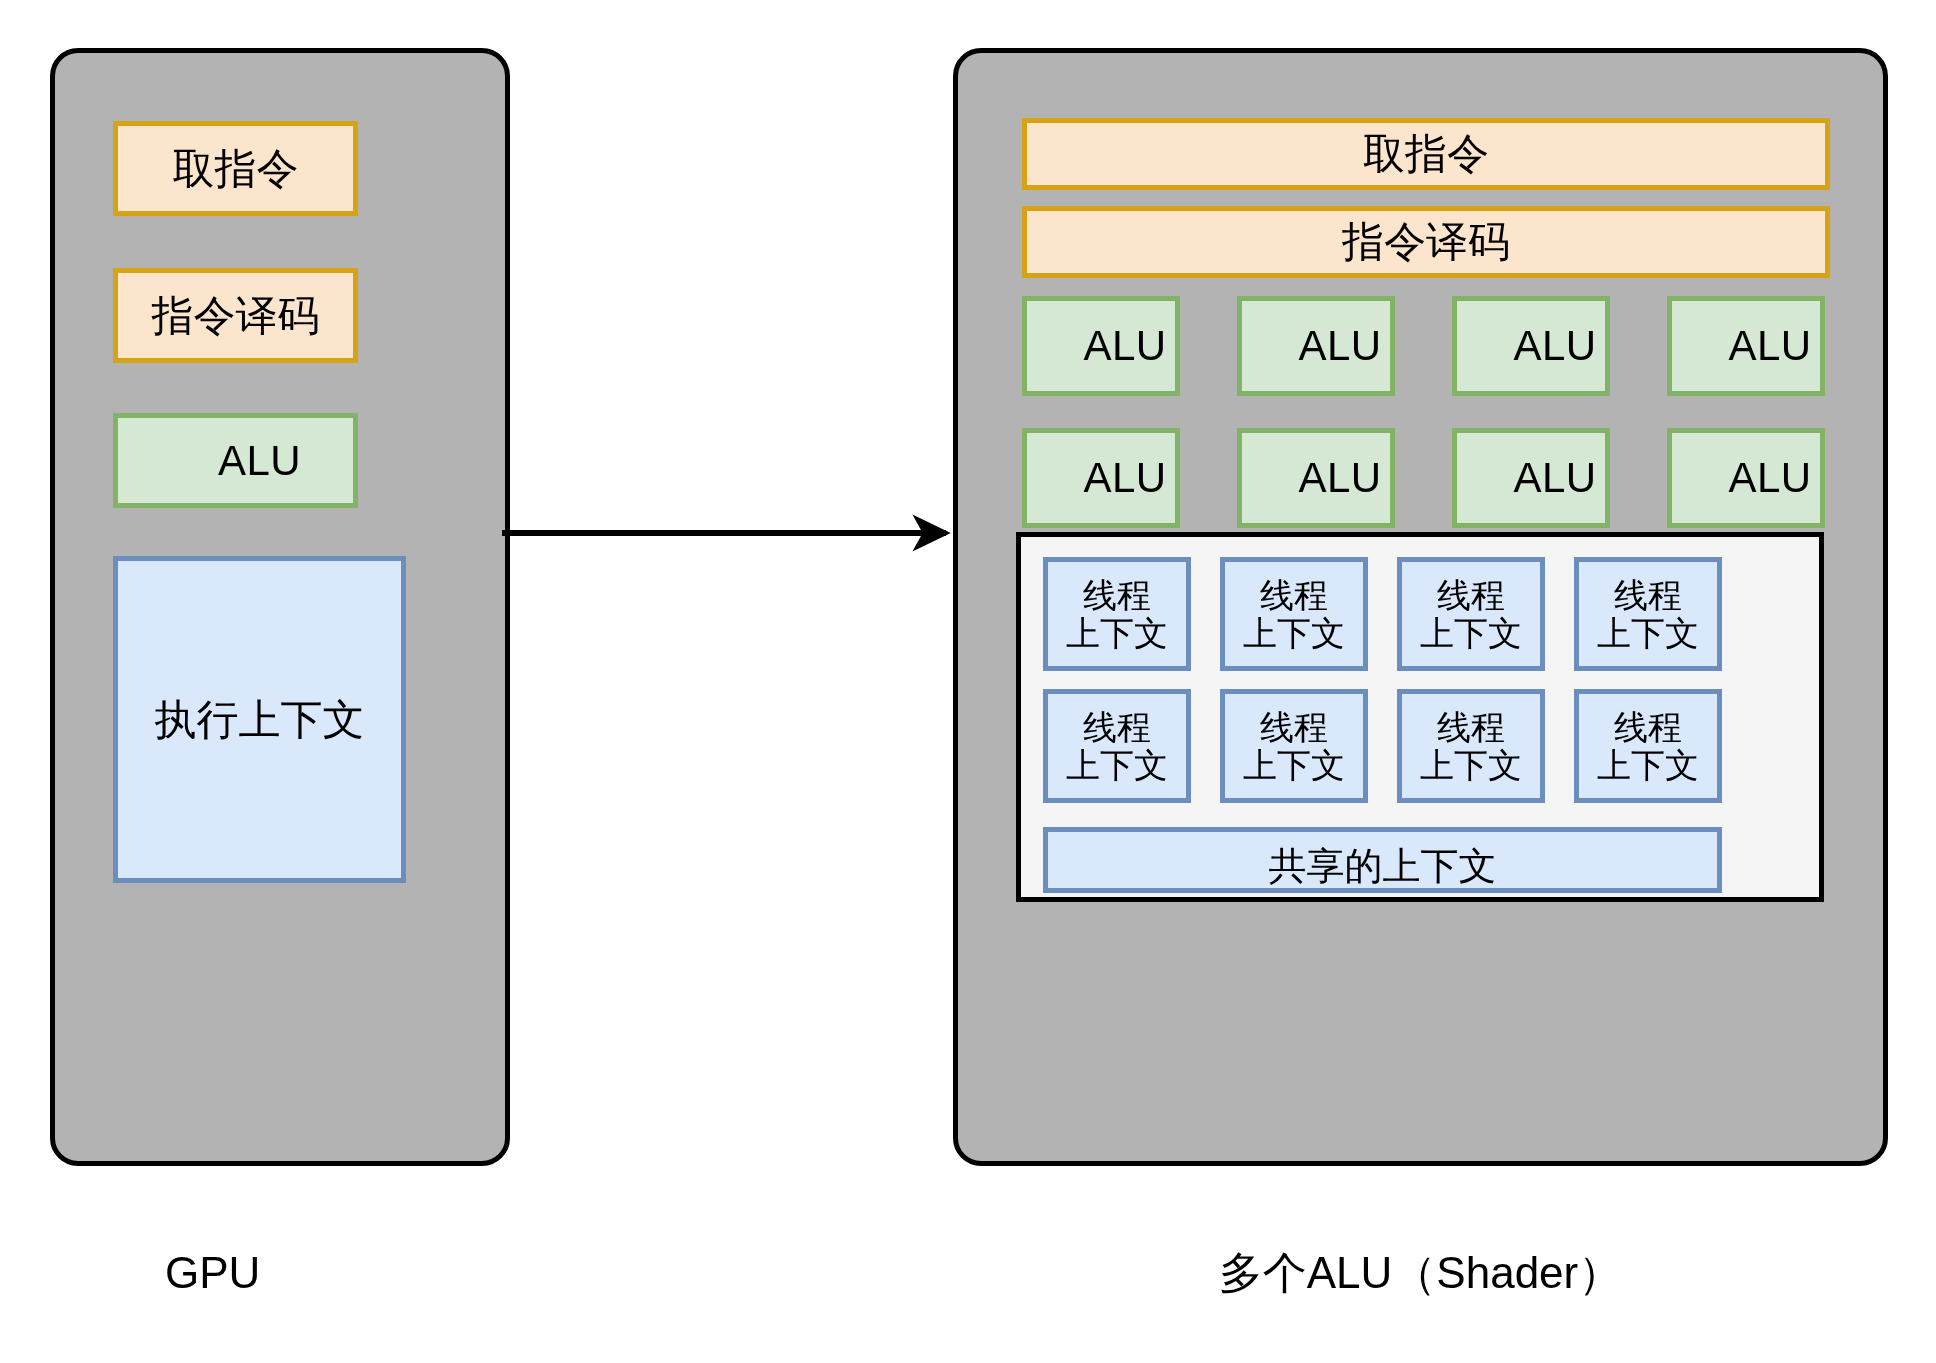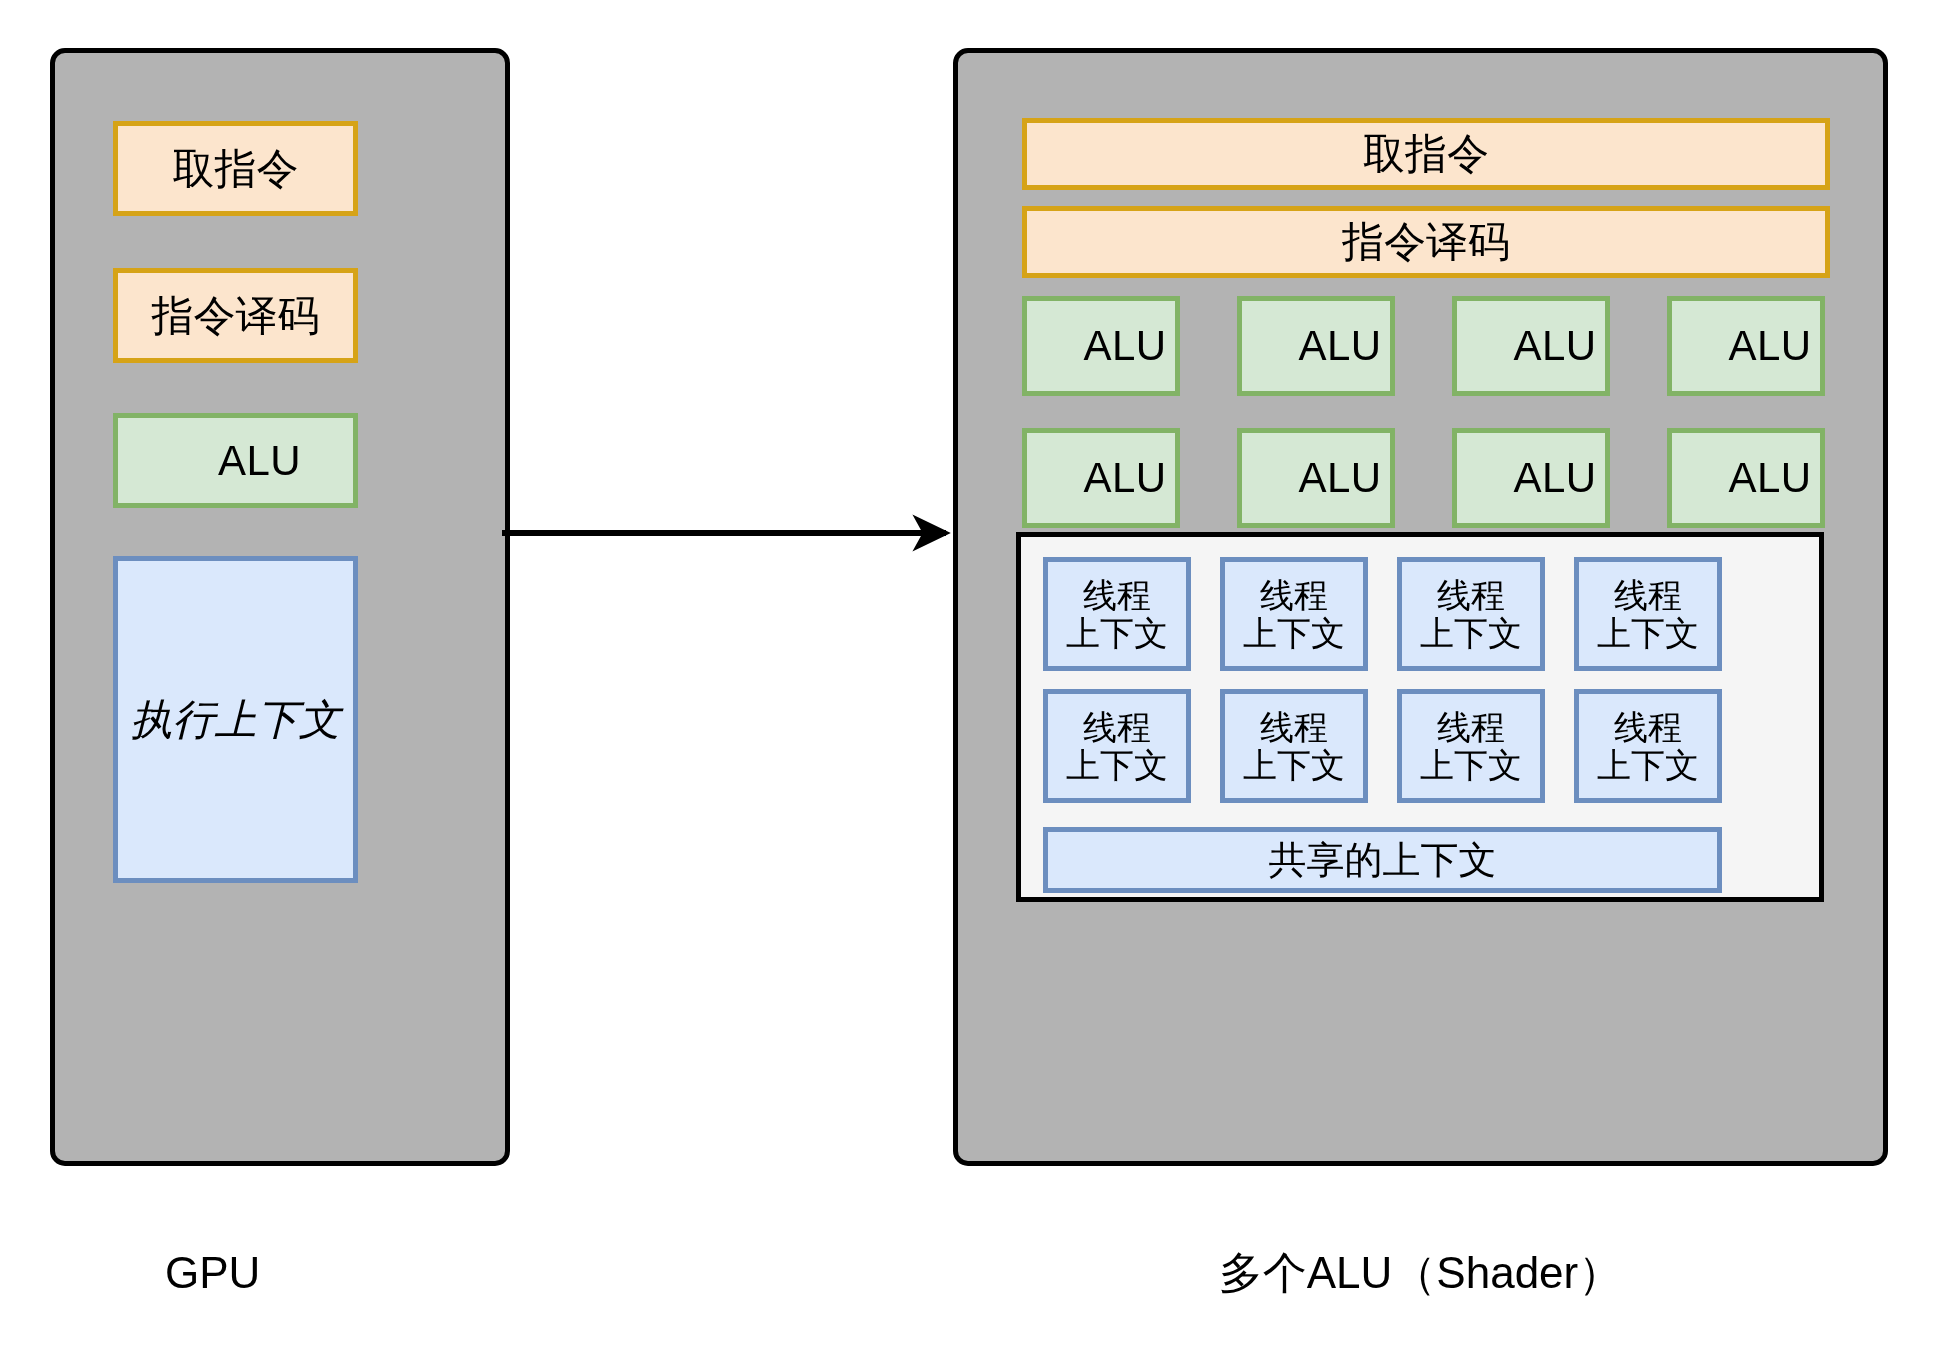--- a/index.html
+++ b/index.html
@@ -18,21 +18,21 @@
   .canvas {
     position: absolute;
     inset: 0;
   }
 
   
   .panel {
     position: absolute;
     background: #b3b3b3;
     border: 5px solid #000000;
-    border-radius: 15px;
+    border-radius: 28px;
     box-sizing: border-box;
   }
 
   
   .blk {
     position: absolute;
     box-sizing: border-box;
     display: flex;
     align-items: center;
     justify-content: center;
@@ -104,21 +104,21 @@
     </div>
 
     <div class="blk blk-orange lbl-cn-40" style="left:58px; top:215px; width:245px; height:95px;">
       <span>指令译码</span>
     </div>
 
     <div class="blk blk-green lbl-en-40" style="left:58px; top:360px; width:245px; height:95px;">
       <span>ALU</span>
     </div>
 
-    <div class="blk blk-blue lbl-cn-40" style="left:58px; top:503px; width:245px; height:327px;font-style:italic;">
+    <div class="blk blk-blue lbl-cn-40" style="left:58px; top:503px; width:293px; height:327px;">
       <span>执行上下文</span>
     </div>
 
   </div>
 
   <svg id="arrow-svg" viewBox="0 0 470 80">
     <defs>
       <marker id="arrowhead" markerWidth="7" markerHeight="7" refX="5.6" refY="3.5" orient="auto" markerUnits="strokeWidth">
         <path d="M0,0.4 L6.4,3.5 L0,6.6 L1.7,3.5 Z" fill="#000000"></path>
       </marker>
@@ -207,21 +207,21 @@
             <span class="cap-line">上下文</span>
           </span>
       </div>
       <div class="blk blk-blue" style="left:553px; top:152px; width:148px; height:114px; font-size:34px;">
         <span>
             <span class="cap-line">线程</span>
             <span class="cap-line">上下文</span>
           </span>
       </div>
 
-      <div class="blk blk-blue" style="left:22px; top:290px; width:679px; height:66px; font-size:38px;">
+      <div class="blk blk-blue" style="left:22px; top:290px; width:679px; height:66px; font-size:38px;align-items:flex-end;">
         <span>共享的上下文</span>
       </div>
 
     </div>
   </div>
 
   <div class="caption" id="caption-left">
     <span class="cap-line">GPU</span>
     <span class="cap-line">Core</span>
   </div>

